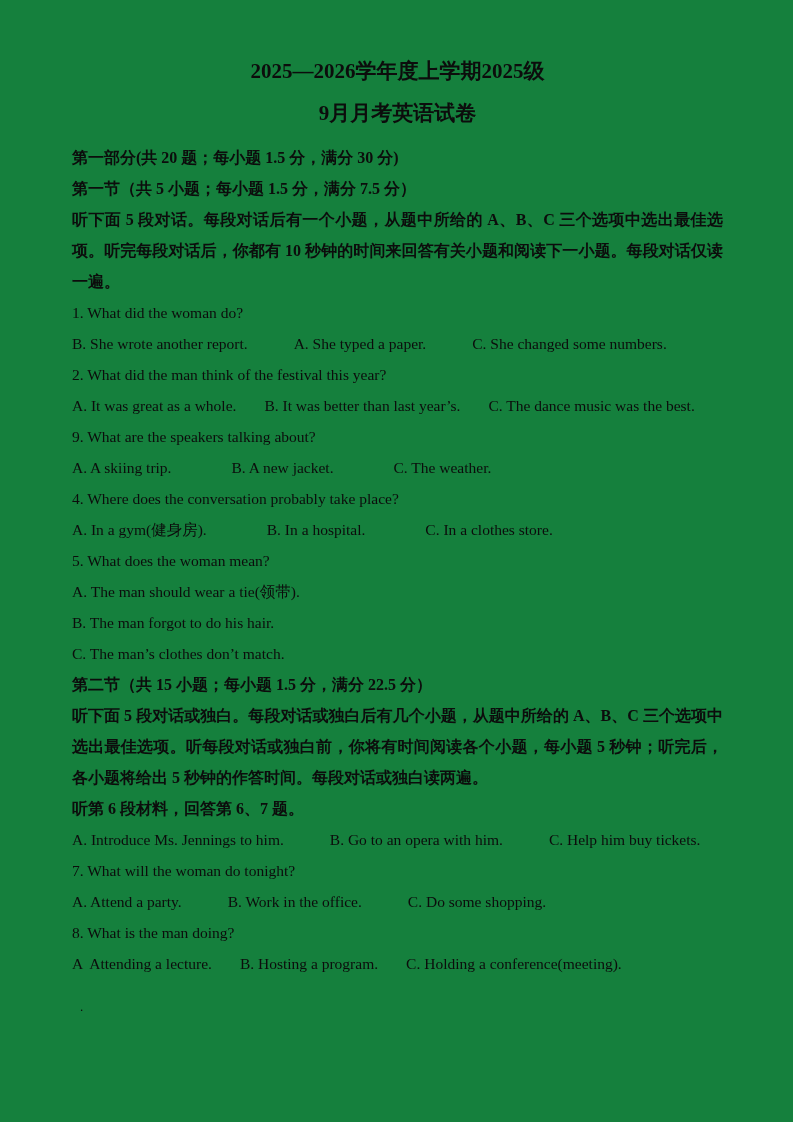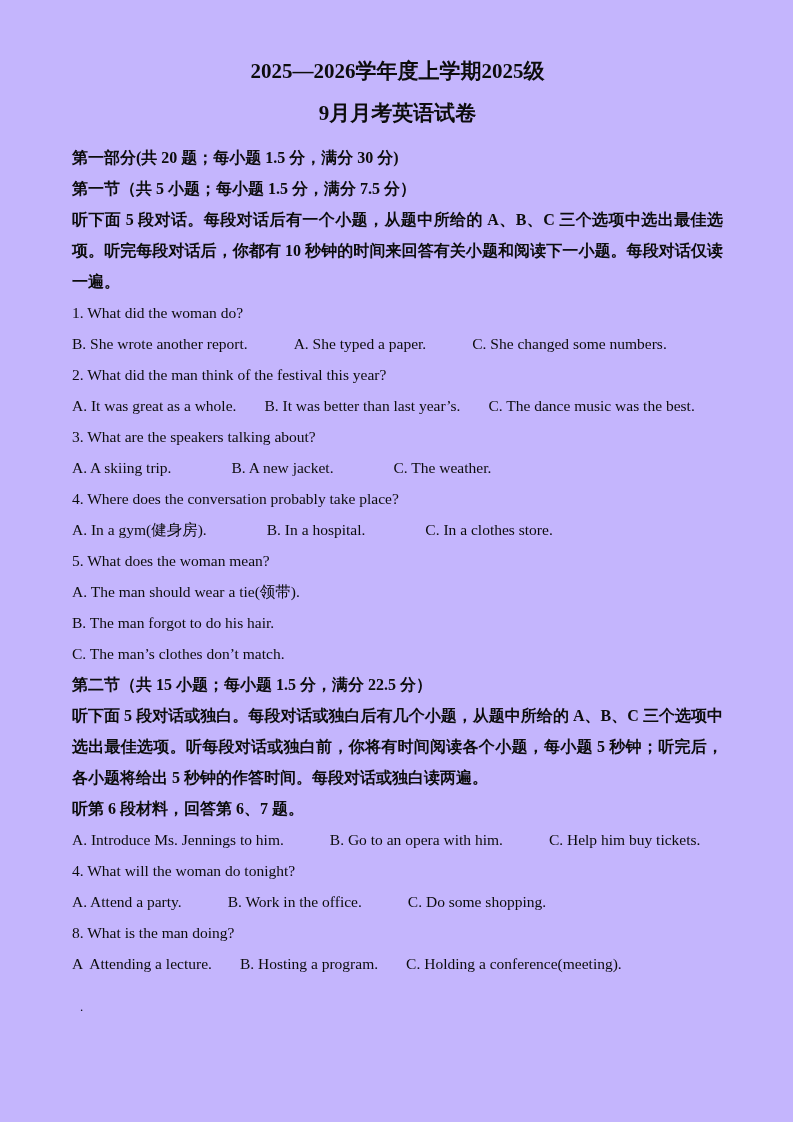--- a/index.html
+++ b/index.html
@@ -4,21 +4,21 @@
 <style>
   * { box-sizing: border-box; }
   html, body { margin: 0; padding: 0; background: #ffffff; }
   .page {
     position: relative;
     width: 793px;
     height: 1122px;
     padding: 50px 70px 24px 72px;
     font-family: "Liberation Serif", "DejaVu Serif", serif;
     color: #0c0c0c;
-    background: #c4b5fd;
+    background: #15803d;
     overflow: hidden;
   }
   p { margin: 0; }
   .title {
     text-align: center;
     font-weight: 700;
     font-size: 21px;
     line-height: 42px;
   }
   .content { margin-top: 8px; }
@@ -76,21 +76,21 @@
     <div>
       <p class="en">2. What did the man think of the festival this year?</p>
       <p class="opts gap-sm">
         <span>A. It was great as a whole.</span>
         <span>B. It was better than last year’s.</span>
         <span>C. The dance music was the best.</span>
       </p>
     </div>
 
     <div>
-      <p class="en">3. What are the speakers talking about?</p>
+      <p class="en">9. What are the speakers talking about?</p>
       <p class="opts gap-lg">
         <span>A. A skiing trip.</span>
         <span>B. A new jacket.</span>
         <span>C. The weather.</span>
       </p>
     </div>
 
     <div>
       <p class="en">4. Where does the conversation probably take place?</p>
       <p class="opts gap-lg">
@@ -115,21 +115,21 @@
 
     <div>
       <p class="opts">
         <span>A. Introduce Ms. Jennings to him.</span>
         <span>B. Go to an opera with him.</span>
         <span>C. Help him buy tickets.</span>
       </p>
     </div>
 
     <div>
-      <p class="en">4. What will the woman do tonight?</p>
+      <p class="en">7. What will the woman do tonight?</p>
       <p class="opts">
         <span>A. Attend a party.</span>
         <span>B. Work in the office.</span>
         <span>C. Do some shopping.</span>
       </p>
     </div>
 
 
     <div>
       <p class="en">8. What is the man doing?</p>

